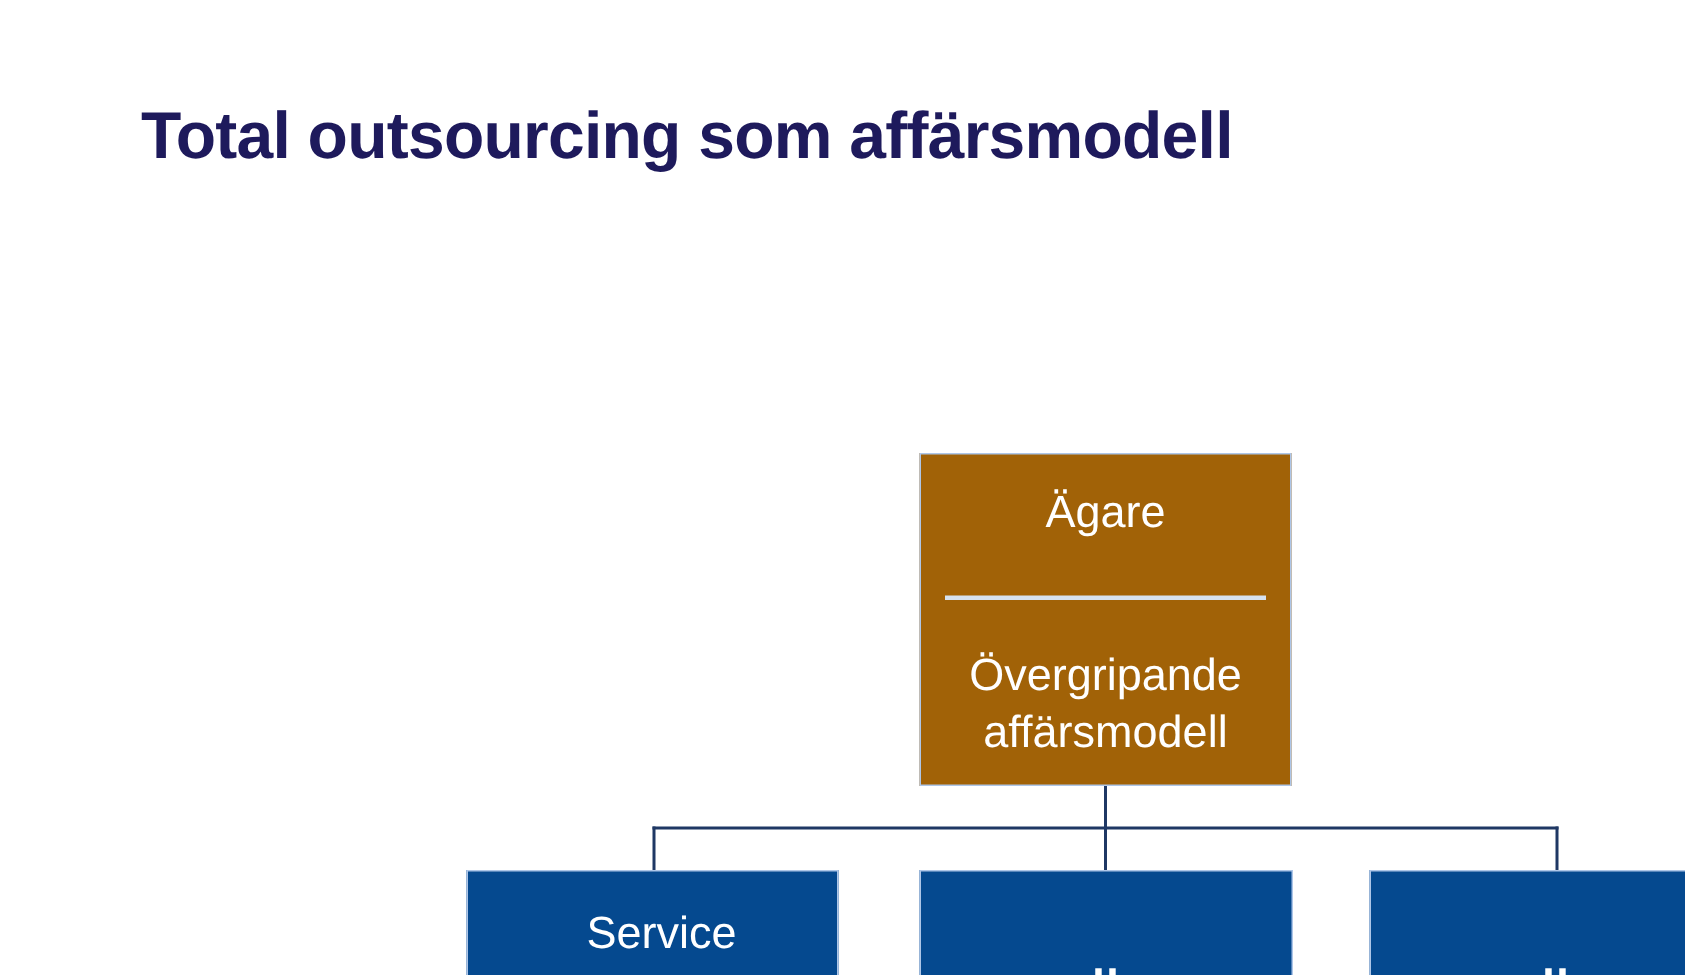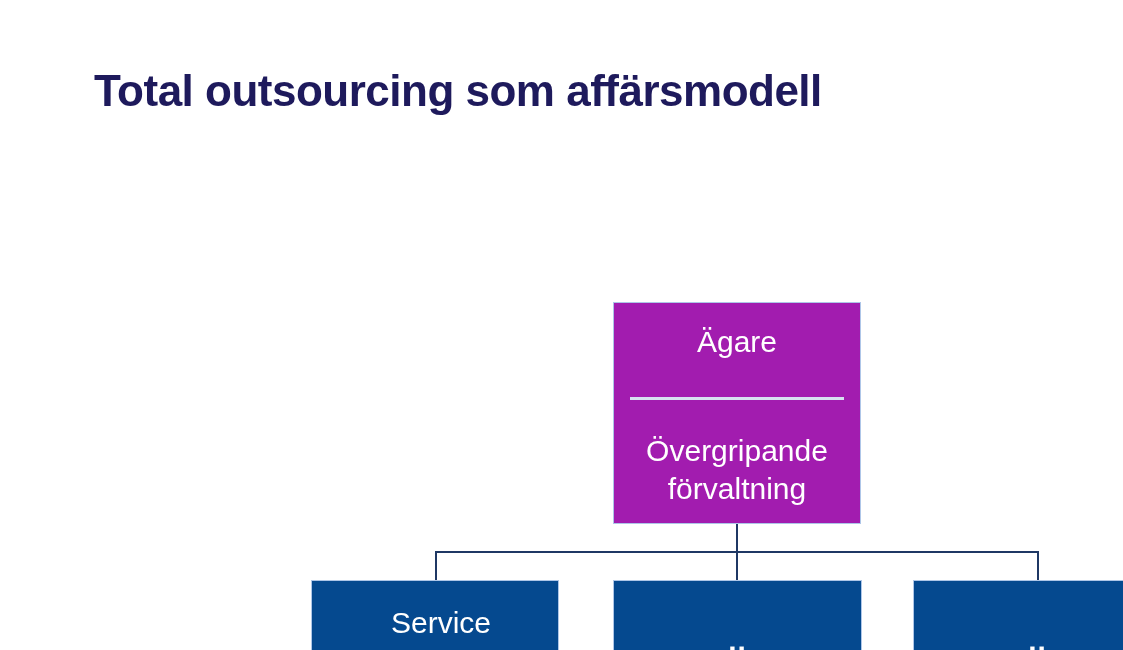--- a/index.html
+++ b/index.html
@@ -34,21 +34,21 @@
     text-align: center;
     font-size: 30px;
     line-height: 1.25;
     white-space: pre-line;
   }
   .root-box {
     position: absolute;
     left: 549px; top: 238px;
     width: 248px; height: 222px;
     border: 1px solid #aec6e8;
-    background: #a21caf;
+    background: #a16207;
     display: flex;
     flex-direction: column;
   }
   .root-section {
     color: #ffffff;
     display: flex;
     align-items: center;
     justify-content: center;
     text-align: center;
     font-size: 30px;
@@ -79,21 +79,21 @@
 <body>
 
 <div class="slide">
 
   <h1 class="slide-title">Total outsourcing som affärsmodell</h1>
 
   <div class="root-box">
     <div class="root-section root-owner">Ägare</div>
     <div class="root-divider"></div>
     <div class="root-section root-management">Övergripande
-förvaltning</div>
+affärsmodell</div>
   </div>
 
   <div class="connector conn-trunk"></div>
   <div class="connector conn-crossbar"></div>
   <div class="connector conn-drop-left"></div>
   <div class="connector conn-drop-right"></div>
 
   <div class="org-box child-1">Service
 partner</div>
   <div class="org-box child-2 dots">..</div>

